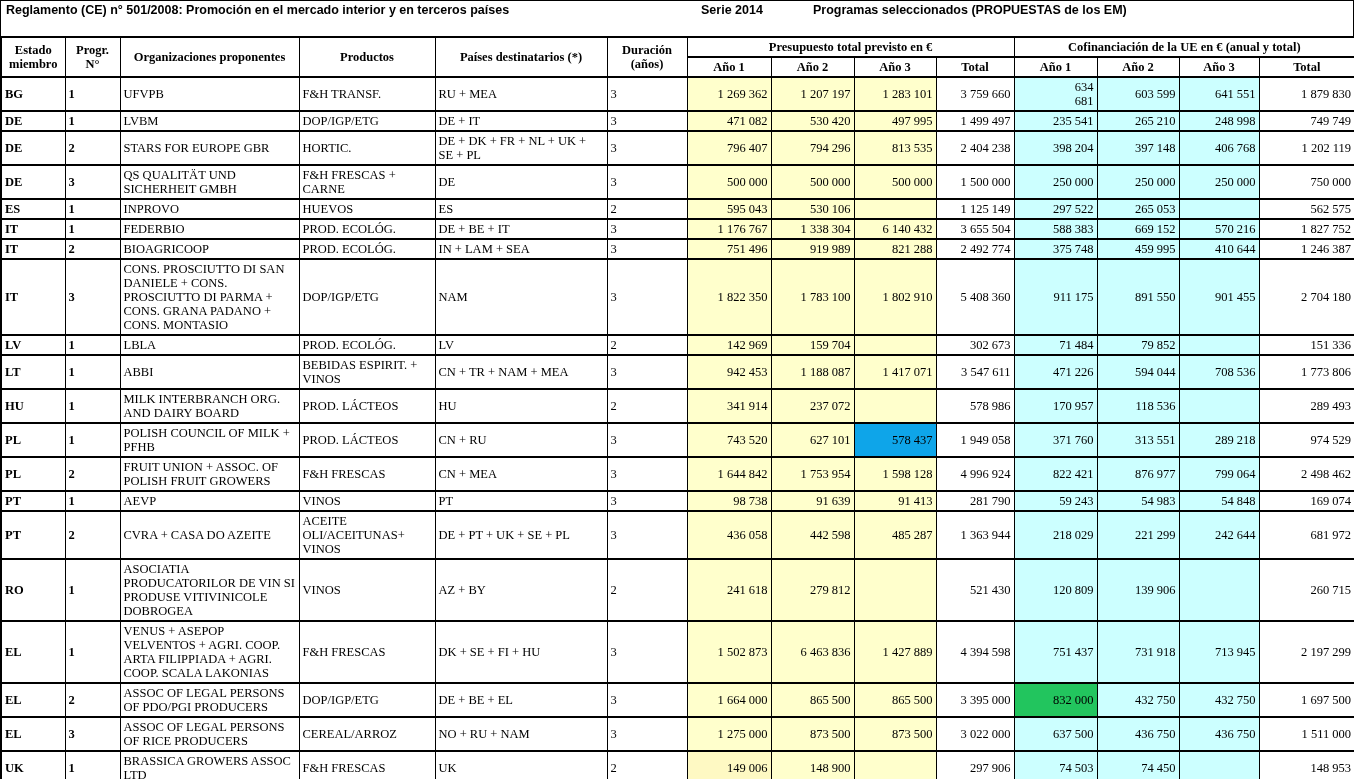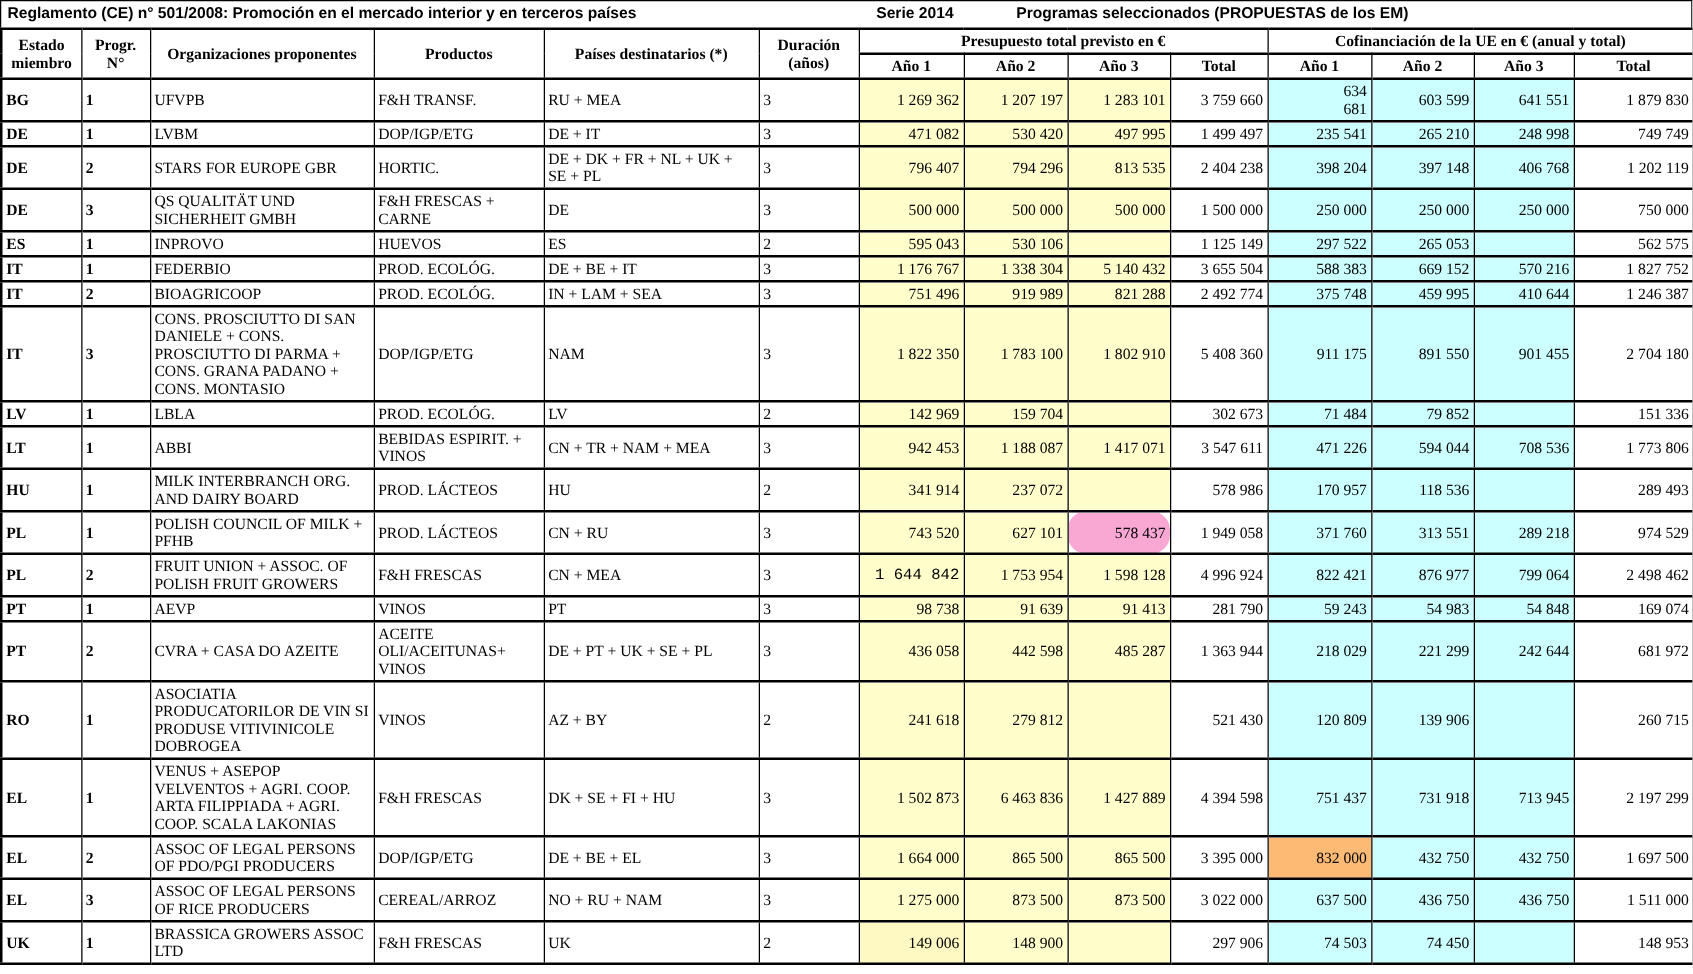--- a/index.html
+++ b/index.html
@@ -1,20 +1,20 @@
 <!DOCTYPE html>
 <html><head>
 <meta charset="utf-8">
 <style>
   * { box-sizing: border-box; }
   html,body { margin:0; padding:0; background:#fff; }
   body { width:1354px; height:779px; font-family:"Liberation Serif", serif; color:#000; }
 
   
-  .titlebar { position:relative; width:1354px; height:22px;
+  .titlebar { position:relative; width:1354px; height:36px;
     border:1px solid #000; border-bottom:none;
     font-family:"Liberation Sans", sans-serif; font-weight:bold; font-size:12.5px; }
   .titlebar span { position:absolute; top:2px; white-space:nowrap; }
   .t-reg  { left:5px; }
   .t-serie{ left:700px; }
   .t-prog { left:812px; }
 
   
   table.grid { border-collapse:collapse; table-layout:fixed; width:1354px;
     font-size:12.5px; }
@@ -163,21 +163,21 @@
       </tr>
       <tr>
         <td class="c-center c-bold">IT</td>
         <td class="c-center c-bold">1</td>
         <td class="c-left">FEDERBIO</td>
         <td class="c-left">PROD. ECOLÓG.</td>
         <td class="c-left">DE + BE + IT</td>
         <td class="c-center">3</td>
         <td class="c-num" style="background: rgb(255, 255, 204);">1 176 767</td>
         <td class="c-num" style="background: rgb(255, 255, 204);">1 338 304</td>
-        <td class="c-num" style="background: rgb(255, 255, 204);">5 140 432</td>
+        <td class="c-num" style="background: rgb(255, 255, 204);">6 140 432</td>
         <td class="c-num">3 655 504</td>
         <td class="c-num" style="background: rgb(204, 255, 255);">588 383</td>
         <td class="c-num" style="background: rgb(204, 255, 255);">669 152</td>
         <td class="c-num" style="background: rgb(204, 255, 255);">570 216</td>
         <td class="c-num">1 827 752</td>
       </tr>
       <tr>
         <td class="c-center c-bold">IT</td>
         <td class="c-center c-bold">2</td>
         <td class="c-left">BIOAGRICOOP</td>
@@ -259,35 +259,35 @@
       </tr>
       <tr>
         <td class="c-center c-bold">PL</td>
         <td class="c-center c-bold">1</td>
         <td class="c-left">POLISH COUNCIL OF MILK + PFHB</td>
         <td class="c-left">PROD. LÁCTEOS</td>
         <td class="c-left">CN + RU</td>
         <td class="c-center">3</td>
         <td class="c-num" style="background: rgb(255, 255, 204);">743 520</td>
         <td class="c-num" style="background: rgb(255, 255, 204);">627 101</td>
-        <td class="c-num" style="background: #f9a8d4; border-radius: 15px;">578 437</td>
+        <td class="c-num" style="background: #0ea5e9;">578 437</td>
         <td class="c-num">1 949 058</td>
         <td class="c-num" style="background: rgb(204, 255, 255);">371 760</td>
         <td class="c-num" style="background: rgb(204, 255, 255);">313 551</td>
         <td class="c-num" style="background: rgb(204, 255, 255);">289 218</td>
         <td class="c-num">974 529</td>
       </tr>
       <tr>
         <td class="c-center c-bold">PL</td>
         <td class="c-center c-bold">2</td>
         <td class="c-left">FRUIT UNION + ASSOC. OF POLISH FRUIT GROWERS</td>
         <td class="c-left">F&amp;H FRESCAS</td>
         <td class="c-left">CN + MEA</td>
         <td class="c-center">3</td>
-        <td class="c-num" style="background: rgb(255, 255, 204); font-family: Liberation Mono, monospace;">1 644 842</td>
+        <td class="c-num" style="background: rgb(255, 255, 204);">1 644 842</td>
         <td class="c-num" style="background: rgb(255, 255, 204);">1 753 954</td>
         <td class="c-num" style="background: rgb(255, 255, 204);">1 598 128</td>
         <td class="c-num">4 996 924</td>
         <td class="c-num" style="background: rgb(204, 255, 255);">822 421</td>
         <td class="c-num" style="background: rgb(204, 255, 255);">876 977</td>
         <td class="c-num" style="background: rgb(204, 255, 255);">799 064</td>
         <td class="c-num">2 498 462</td>
       </tr>
       <tr>
         <td class="c-center c-bold">PT</td>
@@ -357,21 +357,21 @@
         <td class="c-center c-bold">EL</td>
         <td class="c-center c-bold">2</td>
         <td class="c-left">ASSOC  OF LEGAL PERSONS OF PDO/PGI PRODUCERS</td>
         <td class="c-left">DOP/IGP/ETG</td>
         <td class="c-left">DE + BE + EL</td>
         <td class="c-center">3</td>
         <td class="c-num" style="background: rgb(255, 255, 204);">1 664 000</td>
         <td class="c-num" style="background: rgb(255, 255, 204);">865 500</td>
         <td class="c-num" style="background: rgb(255, 255, 204);">865 500</td>
         <td class="c-num">3 395 000</td>
-        <td class="c-num" style="background: #fdba74; margin-left: 44px;">832 000</td>
+        <td class="c-num" style="background: #22c55e; margin-left: 44px;">832 000</td>
         <td class="c-num" style="background: rgb(204, 255, 255);">432 750</td>
         <td class="c-num" style="background: rgb(204, 255, 255);">432 750</td>
         <td class="c-num">1 697 500</td>
       </tr>
       <tr>
         <td class="c-center c-bold">EL</td>
         <td class="c-center c-bold">3</td>
         <td class="c-left">ASSOC  OF LEGAL PERSONS OF RICE PRODUCERS</td>
         <td class="c-left">CEREAL/ARROZ</td>
         <td class="c-left">NO + RU + NAM</td>

